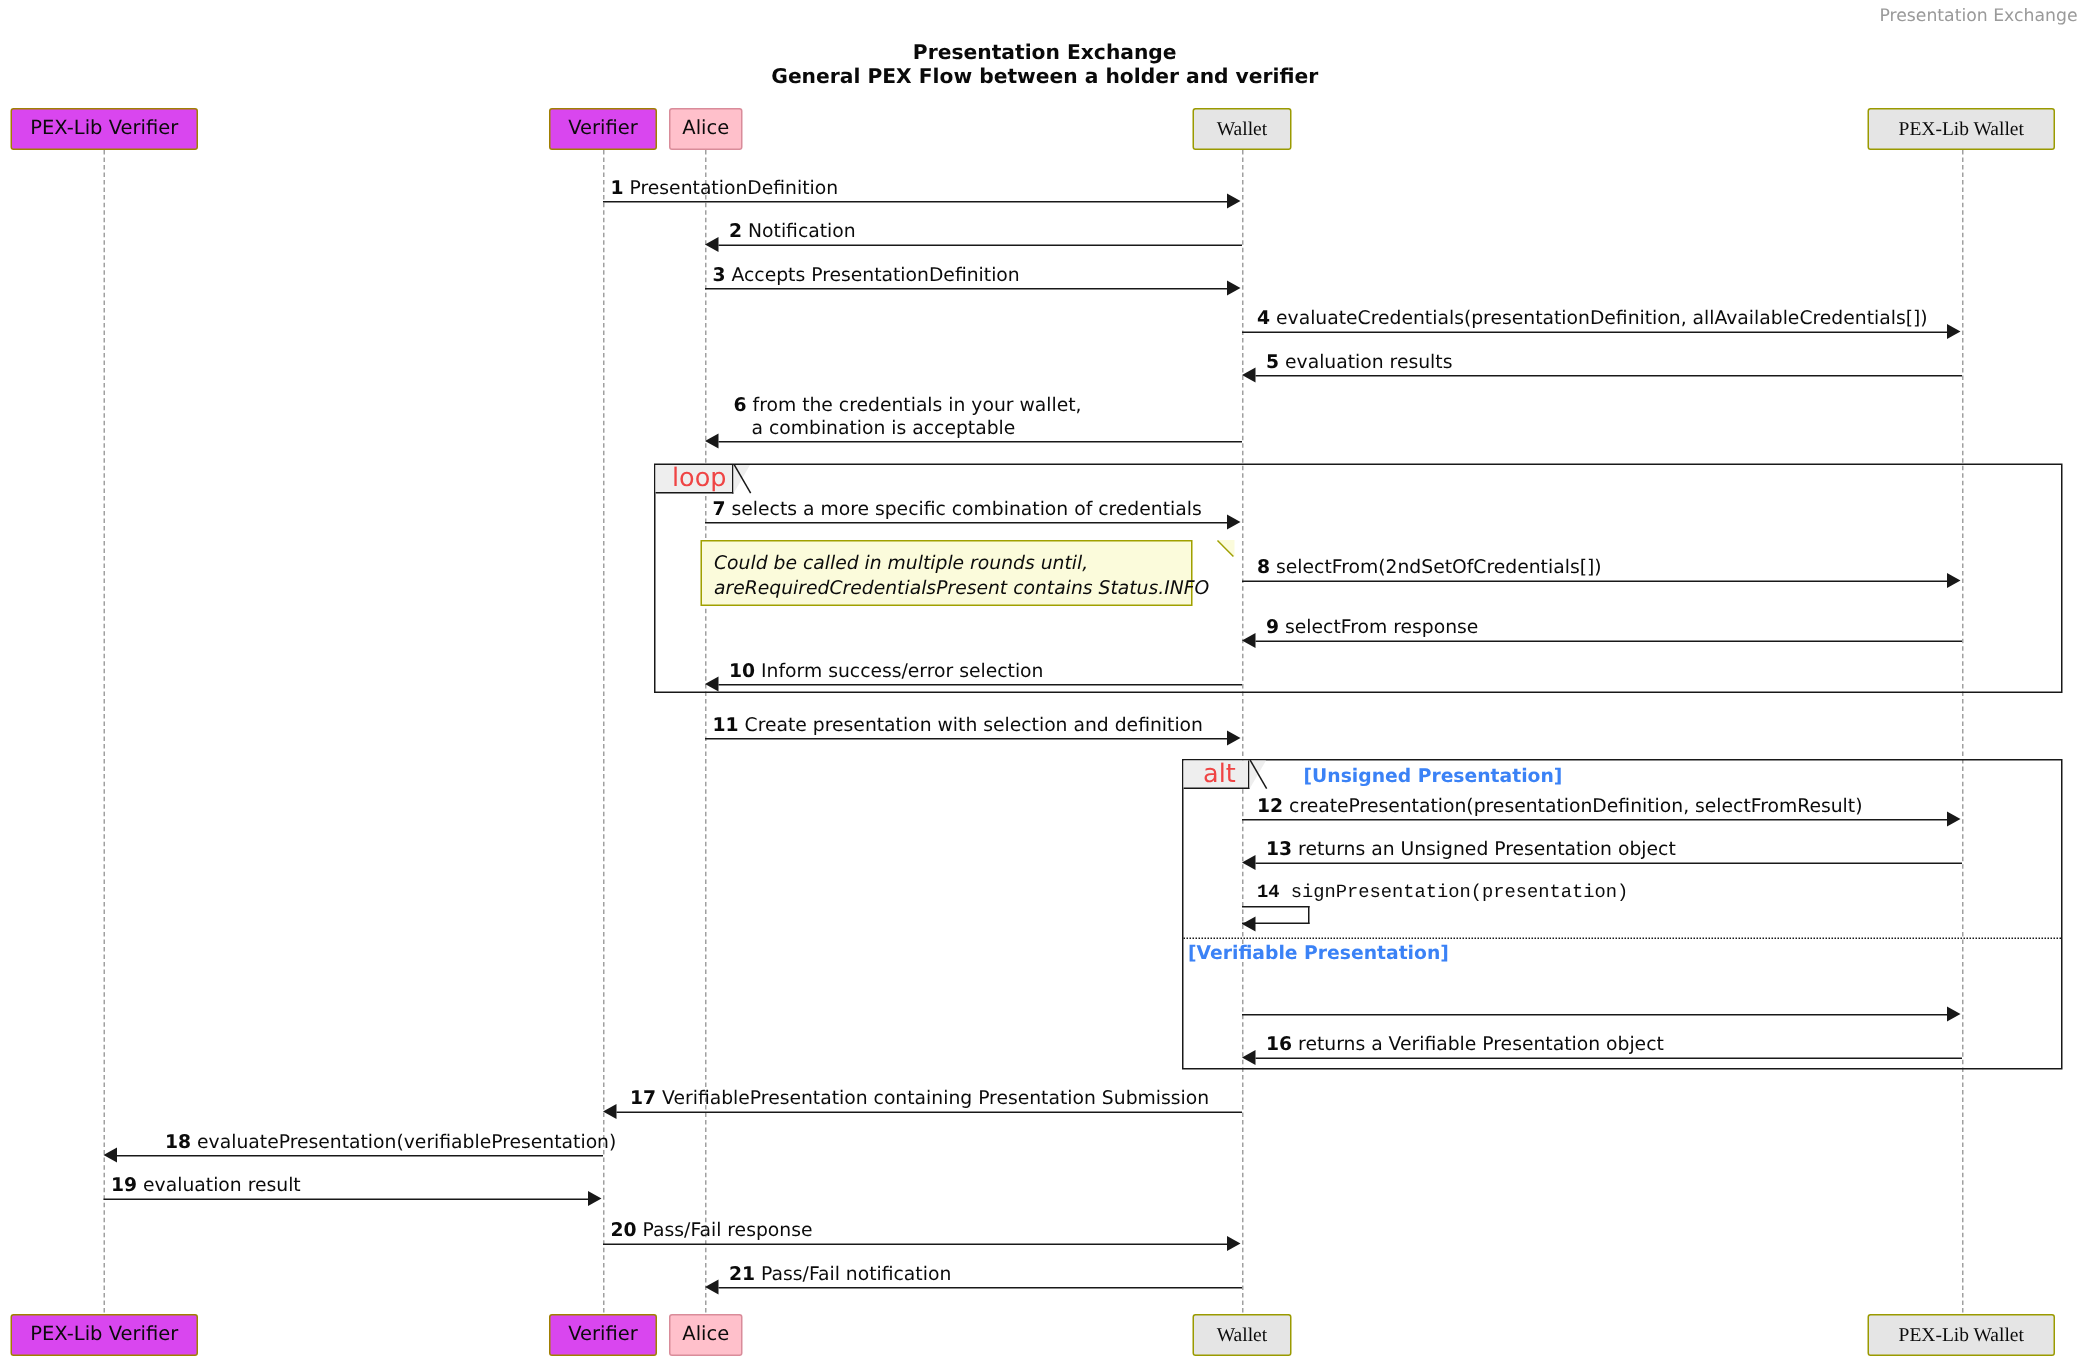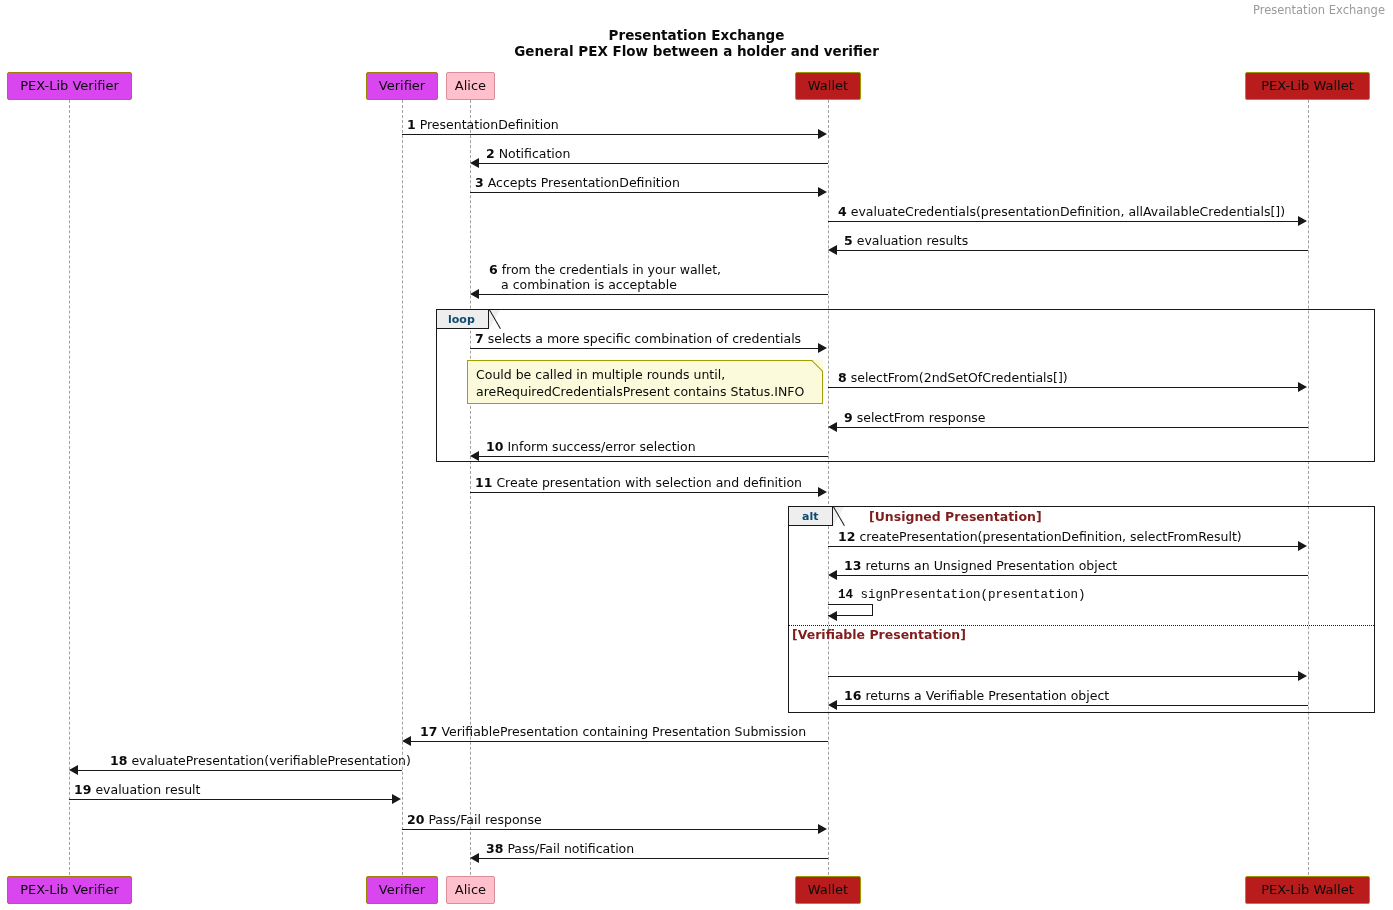--- a/index.html
+++ b/index.html
@@ -52,21 +52,21 @@
     text-align: center;
     font-size: 13px;
     color: #0B0B0B;
     border-width: 1.5px;
     border-style: solid;
     border-radius: 2px;
     white-space: nowrap;
   }
   .p-orange { background: #d946ef; border-color: #A08000; }
   .p-pink   { background: #FFC0CB; border-color: #D98C9A; }
-  .p-yellow { background: #b91c1c; border-color: #9A9A00; }
+  .p-yellow { background: #e5e5e5; border-color: #9A9A00; font-family: Liberation Serif, serif; }
 
   
   .lifeline {
     position: absolute;
     width: 0;
     border-left: 1px dashed #A0A0A0;
   }
 
   
   .arrow-line {
@@ -113,44 +113,44 @@
   .frag-tab {
     position: absolute;
     box-sizing: border-box;
     height: 19px;
     background: #EEEEEE;
     border-right: 1.5px solid #181818;
     border-bottom: 1.5px solid #181818;
   }
   .frag-tab-label {
     position: absolute;
-    font-size: 11px;
-    font-weight: bold;
-    color: #0c4a6e;
+    font-size: 17px;
+    font-weight: normal;
+    color: #ef4444;
     line-height: 19px;
     white-space: nowrap;
   }
   .frag-tab-corner {
     position: absolute;
     width: 0; height: 0;
     border-left: 11px solid #EEEEEE;
     border-bottom: 19px solid transparent;
   }
   .frag-tab-slash {
     position: absolute;
     width: 0; height: 0;
     border-left: 1.5px solid #181818;
     height: 22px;
     transform-origin: top left;
   }
   .frag-cond {
     position: absolute;
     font-size: 12.5px;
     font-weight: bold;
-    color: #7f1d1d;
+    color: #3b82f6;
     white-space: nowrap;
   }
   .frag-divider {
     position: absolute;
     height: 0;
     border-top: 1.5px dotted #181818;
   }
 
   
   .note {
@@ -233,21 +233,21 @@
   <div class="fragment" style="left:436px; top:309px; width:939px; height:153px;"></div>
   <div class="frag-tab" style="left:437px; top:310px; width:52px;"></div>
   <div class="frag-tab-corner" style="left:489px; top:310px;"></div>
   <div class="frag-tab-slash" style="left:489px; top:310px; transform:rotate(-30deg);"></div>
   <div class="frag-tab-label" style="left:448px; top:310px;">loop</div>
 
   <div class="msg" style="left:475px; top:332px;"><span class="num">7</span> <span>selects a more specific combination of credentials</span></div>
   <div class="arrow-line" style="left:470px; top:348px; width:349px;"></div>
   <div class="arrow-head ah-right" style="left:818px; top:343px;"></div>
 
-  <div class="note" style="left:467px; top:360px; width:356px; height:44px;"><span>Could be called in multiple rounds until,</span><br><span>areRequiredCredentialsPresent contains Status.INFO</span></div>
+  <div class="note" style="left:467px; top:360px; width:328px; height:44px;font-style:italic;"><span>Could be called in multiple rounds until,</span><br><span>areRequiredCredentialsPresent contains Status.INFO</span></div>
   <div class="note-fold" style="left:812px; top:360px;"></div>
   <div class="note-fold-line" style="left:812px; top:360px;"></div>
 
   <div class="msg" style="left:838px; top:371px;"><span class="num">8</span> <span>selectFrom(2ndSetOfCredentials[])</span></div>
   <div class="arrow-line" style="left:828px; top:387px; width:471px;"></div>
   <div class="arrow-head ah-right" style="left:1298px; top:382px;"></div>
 
   <div class="msg" style="left:844px; top:411px;"><span class="num">9</span> <span>selectFrom response</span></div>
   <div class="arrow-line" style="left:837px; top:427px; width:471px;"></div>
   <div class="arrow-head ah-left" style="left:828px; top:422px;"></div>
@@ -298,17 +298,17 @@
   <div class="arrow-head ah-left" style="left:69px; top:765px;"></div>
 
   <div class="msg" style="left:74px; top:783px;"><span class="num">19</span> <span>evaluation result</span></div>
   <div class="arrow-line" style="left:69px; top:799px; width:324px;"></div>
   <div class="arrow-head ah-right" style="left:392px; top:794px;"></div>
 
   <div class="msg" style="left:407px; top:813px;"><span class="num">20</span> <span>Pass/Fail response</span></div>
   <div class="arrow-line" style="left:402px; top:829px; width:417px;"></div>
   <div class="arrow-head ah-right" style="left:818px; top:824px;"></div>
 
-  <div class="msg" style="left:486px; top:842px;"><span class="num">38</span> <span>Pass/Fail notification</span></div>
+  <div class="msg" style="left:486px; top:842px;"><span class="num">21</span> <span>Pass/Fail notification</span></div>
   <div class="arrow-line" style="left:479px; top:858px; width:349px;"></div>
   <div class="arrow-head ah-left" style="left:470px; top:853px;"></div>
 
 </div>
 
 </body></html>

